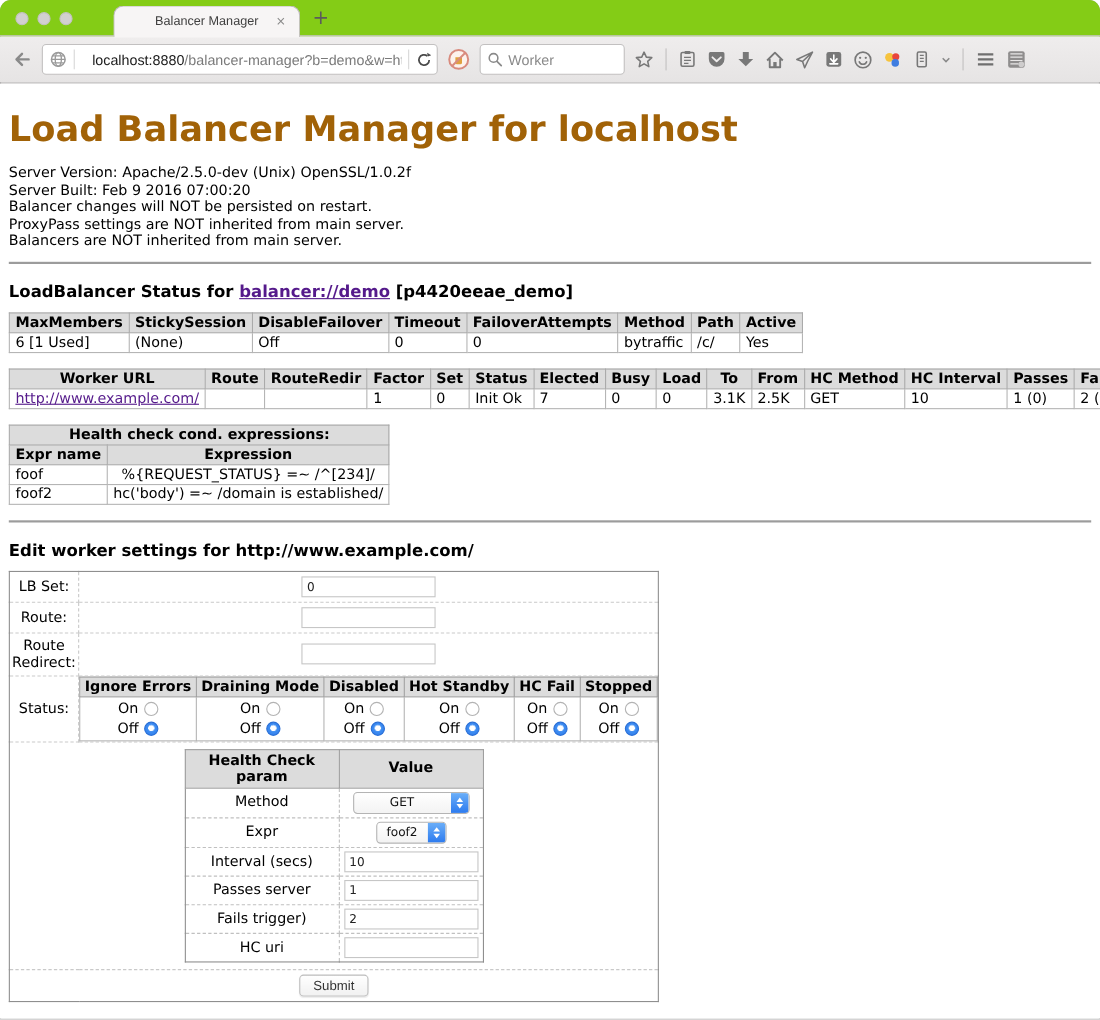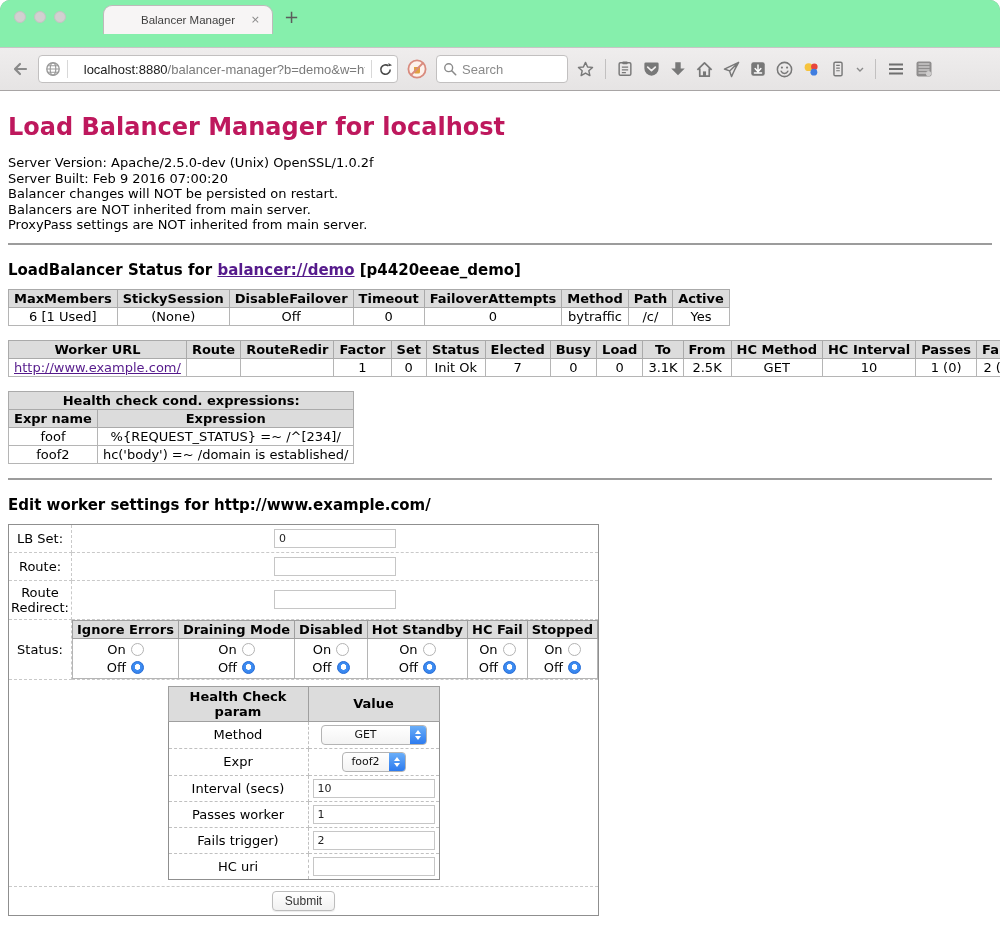--- a/index.html
+++ b/index.html
@@ -2,21 +2,21 @@
 <html><head>
 <meta charset="utf-8">
 <style>
   * { box-sizing: border-box; }
   html,body { margin:0; padding:0; background:#fff; }
   body { width:1000px; height:927px; font-family:"DejaVu Sans", sans-serif; }
   .window { width:1000px; height:927px; border-radius:10px 10px 0 0; overflow:hidden;
             background:#fff; box-shadow:0 0 0 1px #9a9a9a inset; }
 
   
-  .tabbar { position:relative; height:48px; background:#86efac; border-bottom:1px solid #c8c5c5;padding-left:48px; }
+  .tabbar { position:relative; height:33px; background:#84cc16; border-bottom:1px solid #c8c5c5;padding-left:48px; }
   .traffic { position:absolute; left:14px; top:11px; display:flex; gap:8px; }
   .traffic span { width:12px; height:12px; border-radius:50%; background:#d2d0d0; border:1px solid #c4c2c2; }
   .tab { position:absolute; left:103px; top:5px; width:170px; height:29px;
          background:#f7f5f5; border:1px solid #bdbaba; border-bottom:none;
          border-radius:9px 9px 0 0; display:flex; align-items:center; justify-content:center; }
   .tab-title { font-family:"Liberation Sans", sans-serif; font-size:11.5px; color:#3f3f3f; }
   .tab-close { position:absolute; right:12px; top:7px; font-size:11px; color:#8a8a8a; cursor:default; }
   .newtab { position:absolute; left:284px; top:6px; font-size:18px; color:#5c5c5c; font-weight:400; }
 
   
@@ -32,29 +32,29 @@
   .url-path { color:#7a7a7a; }
   .url-sep { width:1px; height:18px; background:#d8d8d8; }
   .searchbar { display:flex; align-items:center; width:132px; height:28px; background:#fff;
                border:1px solid #c2c0c0; border-radius:4px; padding:0 6px; gap:5px; }
   .search-ph { font-family:"Liberation Sans", sans-serif; font-size:13px; color:#8a8a8a; }
   .tool-sep { width:1px; height:20px; background:#c2c0c0; margin:0 2px; }
   .navbar svg { display:block; }
 
   
   .content { background:#fff; height:850px; padding:0 8px; overflow:hidden; }
-  h1.pagetitle { font-size:24px; font-weight:bold; color:#be185d; margin:22px 0 14px 0; letter-spacing:0; }
+  h1.pagetitle { font-size:32px; font-weight:bold; color:#a16207; margin:22px 0 14px 0; letter-spacing:0; }
   .info p { margin:0; font-size:13px; line-height:15.5px; color:#000; }
   hr.rule { border:none; height:2px; background:#9c9c9c; margin:10px 0; }
   h3.sect { font-size:15px; font-weight:bold; margin:16px 0 10px 0; }
   a.vlink { color:#551a8b; text-decoration:underline; }
 
   table.data { border-collapse:collapse; font-size:13px; margin:4px 0 14px 0; }
   table.data th { background:#dcdcdc; border:1px solid #aaa; padding:1px 5px; font-weight:bold; text-align:center; white-space:nowrap; }
-  table.data td { border:1px solid #b5b5b5; padding:1px 5px; text-align:center; white-space:nowrap; }
+  table.data td { border:1px solid #b5b5b5; padding:1px 5px; text-align:left; white-space:nowrap; }
   table.data td.l { text-align:center; }
 
   
   table.form { border-collapse:collapse; width:564px; border:1px solid #8f8f8f; font-size:13px; margin-top:8px; }
   table.form > tbody > tr > td { border:1px dashed #c9c9c9; padding:4px 2px; }
   td.flabel { width:102px; text-align:center; }
   td.fval { text-align:center; }
   input.txt { width:122px; height:19px; border:1px solid #c6c6c6; font-family:"DejaVu Sans", sans-serif;
               font-size:11px; padding:1px 4px; color:#222; }
   .numwrap { display:inline-flex; width:122px; height:20px; border:1px solid #555; background:#fff; }
@@ -141,21 +141,21 @@
         </svg>
     </span>
 
     <div class="searchbar">
       <span>
         <svg width="14" height="14" viewBox="0 0 16 16">
             <circle cx="6.5" cy="6.5" r="4.5" fill="none" stroke="#8a8a8a" stroke-width="1.6"></circle>
             <path d="M10 10 L14.5 14.5" stroke="#8a8a8a" stroke-width="1.8" stroke-linecap="round"></path>
           </svg>
       </span>
-      <span class="search-ph">Search</span>
+      <span class="search-ph">Worker</span>
     </div>
 
     <span class="icon-btn">
       <svg width="19" height="19" viewBox="0 0 20 20">
           <path d="M10 2.5 L12.2 7.3 L17.4 7.8 L13.5 11.3 L14.6 16.4 L10 13.7 L5.4 16.4 L6.5 11.3 L2.6 7.8 L7.8 7.3 Z" fill="none" stroke="#787878" stroke-width="1.5" stroke-linejoin="round"></path>
         </svg>
     </span>
     <span class="tool-sep"></span>
     <span class="icon-btn">
       <svg width="18" height="18" viewBox="0 0 20 20">
@@ -233,22 +233,22 @@
     </span>
   </div>
 
   <div class="content">
     <h1 class="pagetitle">Load Balancer Manager for localhost</h1>
 
     <div class="info">
       <p>Server Version: Apache/2.5.0-dev (Unix) OpenSSL/1.0.2f</p>
       <p>Server Built: Feb 9 2016 07:00:20</p>
       <p>Balancer changes will NOT be persisted on restart.</p>
+      <p>ProxyPass settings are NOT inherited from main server.</p>
       <p>Balancers are NOT inherited from main server.</p>
-      <p>ProxyPass settings are NOT inherited from main server.</p>
     </div>
 
     <hr class="rule">
 
     <h3 class="sect"><span>LoadBalancer Status for </span><a class="vlink" href="#">balancer://demo</a><span> [p4420eeae_demo]</span></h3>
 
     <table class="data">
       <tbody>
           <tr>
         <th>MaxMembers</th>
@@ -473,21 +473,21 @@
                           <span class="dn"></span>
                         </span>
                       </span>
               </td>
             </tr>
             <tr>
               <td class="hclabel">Interval (secs)</td>
               <td class="hcval left"><input class="txt" value="10" style=""></td>
             </tr>
             <tr>
-              <td class="hclabel">Passes worker</td>
+              <td class="hclabel">Passes server</td>
               <td class="hcval left"><input class="txt" value="1" style=""></td>
             </tr>
             <tr>
               <td class="hclabel">Fails trigger)</td>
               <td class="hcval left"><input class="txt" value="2" style=""></td>
             </tr>
             <tr>
               <td class="hclabel">HC uri</td>
               <td class="hcval left"><input class="txt" value="" style=""></td>
             </tr>

